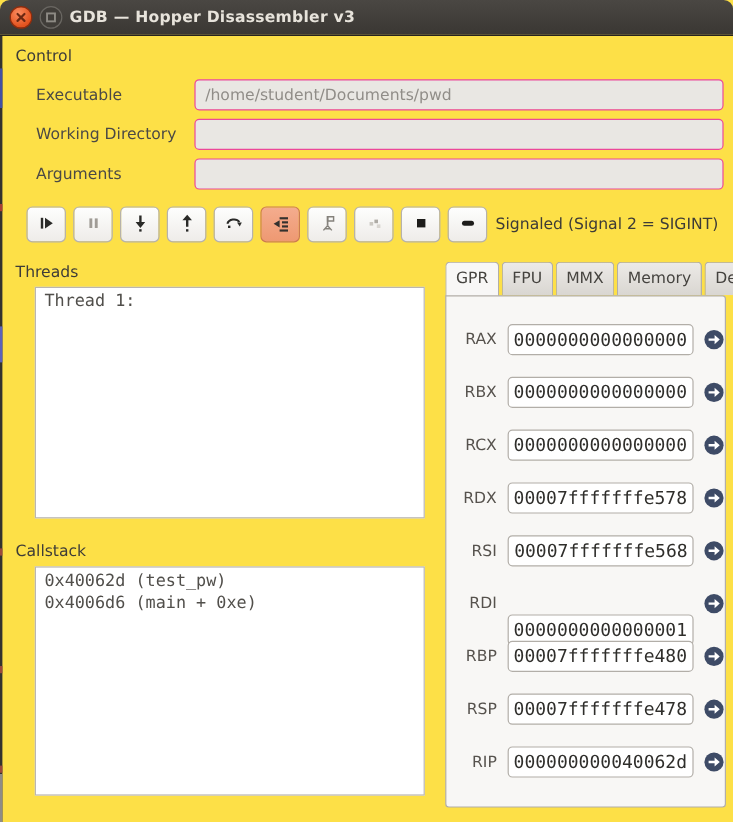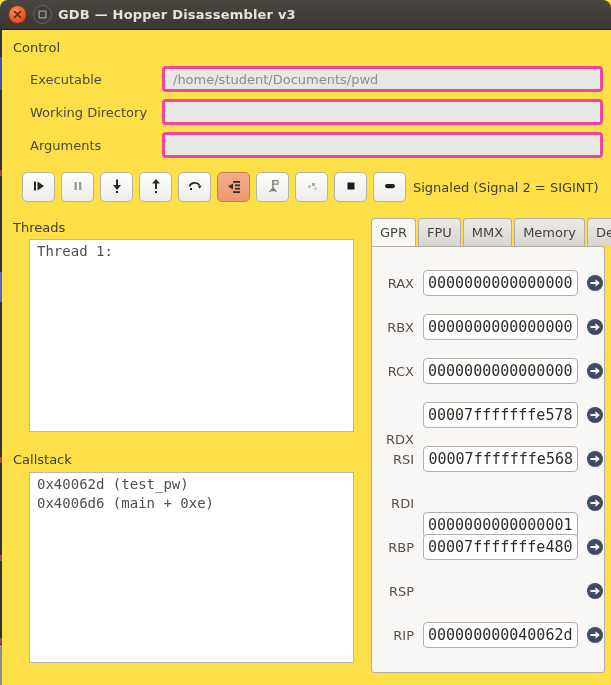--- a/index.html
+++ b/index.html
@@ -23,21 +23,21 @@
   .wbtn-max{ left:33px; background:#403d39; border:1px solid #6a6762; }
   .wbtn svg{ position:absolute; left:0; top:0; }
   
   .edge-strip{ position:absolute; left:0; top:30px; width:2px; height:655px; background:#34322e; }
   .edge-seg{ position:absolute; left:0; width:2px; }
   
   .section-label{ position:absolute; font-size:13px; font-weight:normal; color:#3e3c38; white-space:nowrap; }
   .field-label{ position:absolute; left:30px; font-size:13px; color:#4b4945; white-space:nowrap; }
   .text-field{
     position:absolute; left:162px; width:441px; height:26px; box-sizing:border-box;
-    background:#e9e7e3; border:3px solid #ec4899; border-radius:4px;
+    background:#e9e7e3; border:1px solid #ec4899; border-radius:4px;
     font-family:"DejaVu Sans", sans-serif; font-size:13px; color:#908d88; padding:0 8px; outline:none;
   }
   
   .tb{
     position:absolute; top:172px; width:33px; height:30px; box-sizing:border-box;
     border:1px solid #b6b2ac; border-radius:5px;
     background:linear-gradient(#fefefd,#eeece9);
     display:flex; align-items:center; justify-content:center; padding:0;
   }
   .tb.active{ background:linear-gradient(#f4ac8e,#ee9972); border-color:#cc7a52; }
@@ -241,21 +241,21 @@
 
   <div class="reg-label" style="top:364px;">RCX</div>
   <input class="reg-input" style="top: 358px;" value="0000000000000000">
   <button class="reg-go" style="top:362px;">
     <span><svg width="18" height="18" viewBox="0 0 18 18">
           <circle cx="9" cy="9" r="8" fill="#3e4b66"></circle>
           <path d="M4.5 8 h5 V5.2 L13.8 9 L9.5 12.8 V10 h-5 Z" fill="#fff"></path>
         </svg></span>
   </button>
 
-  <div class="reg-label" style="top:432px;">RDX</div>
+  <div class="reg-label" style="top:408px;">RDX</div>
   <input class="reg-input" style="top: 402px;" value="00007fffffffe578">
   <button class="reg-go" style="top:406px;">
     <span><svg width="18" height="18" viewBox="0 0 18 18">
           <circle cx="9" cy="9" r="8" fill="#3e4b66"></circle>
           <path d="M4.5 8 h5 V5.2 L13.8 9 L9.5 12.8 V10 h-5 Z" fill="#fff"></path>
         </svg></span>
   </button>
 
   <div class="reg-label" style="top:452px;">RSI</div>
   <input class="reg-input" style="top: 446px; text-align: right;" value="00007fffffffe568">
@@ -278,20 +278,21 @@
   <div class="reg-label" style="top:540px;">RBP</div>
   <input class="reg-input" style="top: 534px;" value="00007fffffffe480">
   <button class="reg-go" style="top:538px;">
     <span><svg width="18" height="18" viewBox="0 0 18 18">
           <circle cx="9" cy="9" r="8" fill="#3e4b66"></circle>
           <path d="M4.5 8 h5 V5.2 L13.8 9 L9.5 12.8 V10 h-5 Z" fill="#fff"></path>
         </svg></span>
   </button>
 
   <div class="reg-label" style="top:584px;">RSP</div>
+  <input class="reg-input" style="top: 578px;" value="00007fffffffe478">
   <button class="reg-go" style="top:582px;">
     <span><svg width="18" height="18" viewBox="0 0 18 18">
           <circle cx="9" cy="9" r="8" fill="#3e4b66"></circle>
           <path d="M4.5 8 h5 V5.2 L13.8 9 L9.5 12.8 V10 h-5 Z" fill="#fff"></path>
         </svg></span>
   </button>
 
   <div class="reg-label" style="top:628px;">RIP</div>
   <input class="reg-input" style="top: 622px;" value="000000000040062d">
   <button class="reg-go" style="top:626px;">

